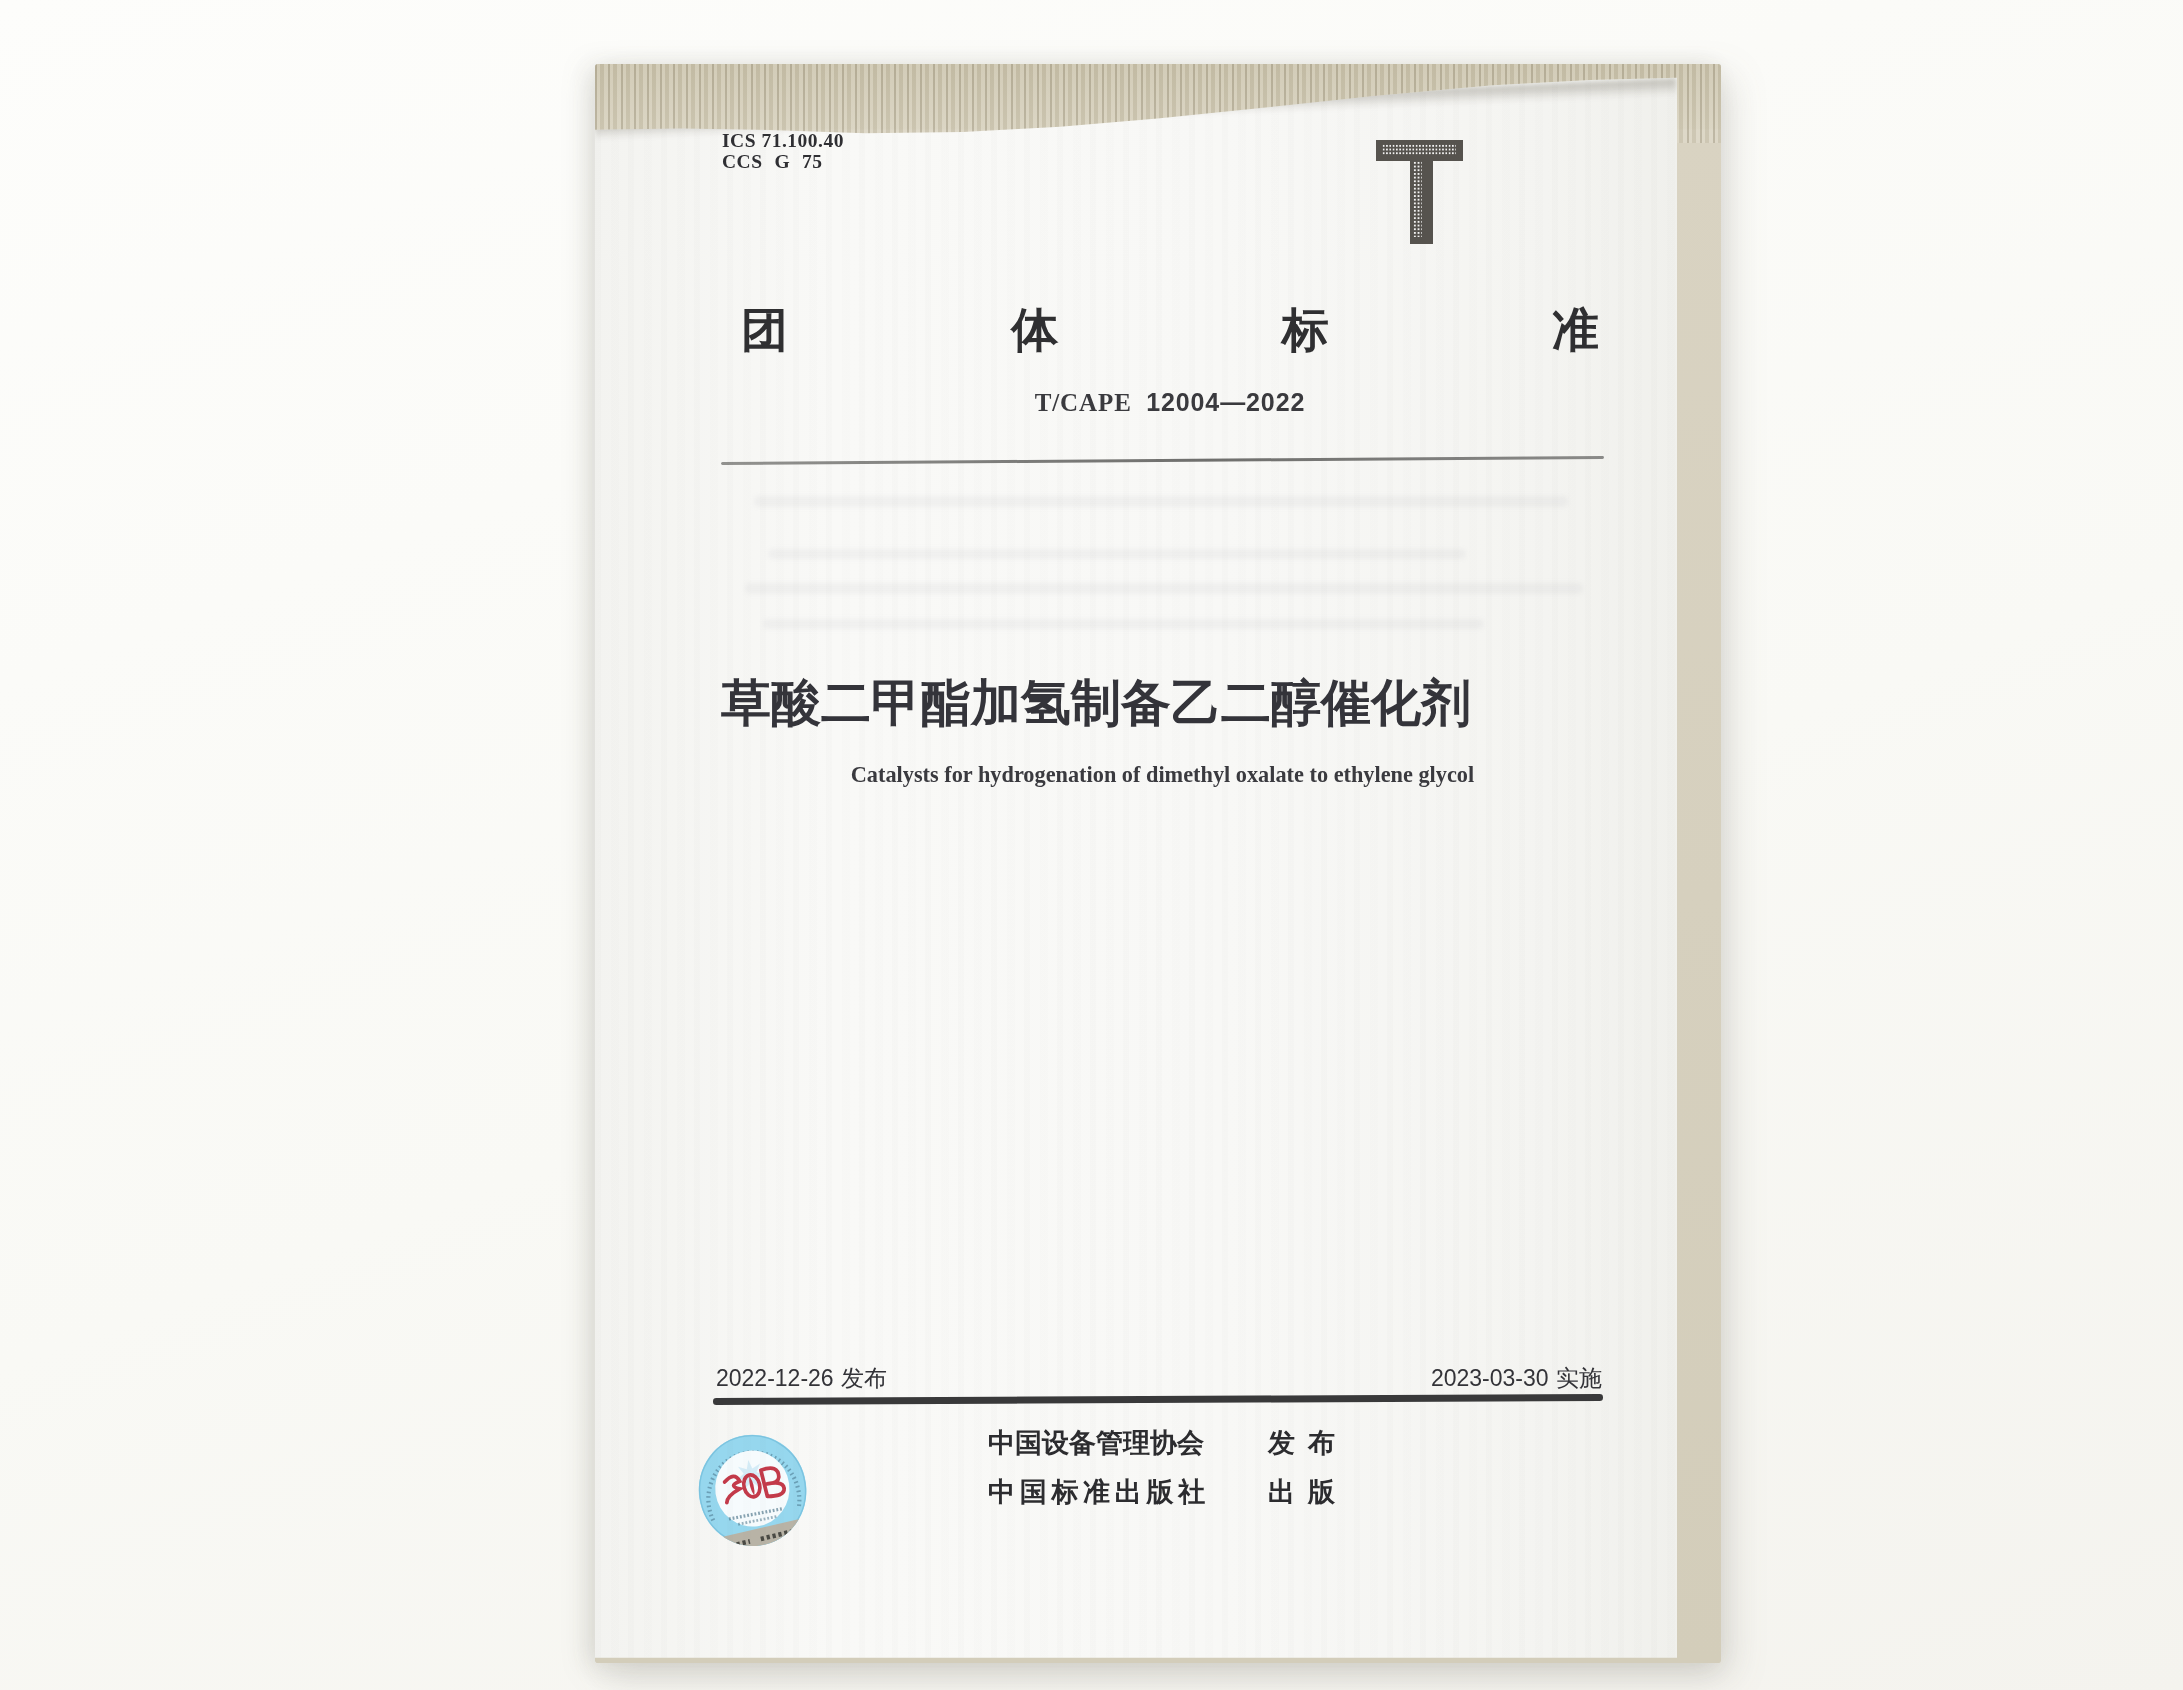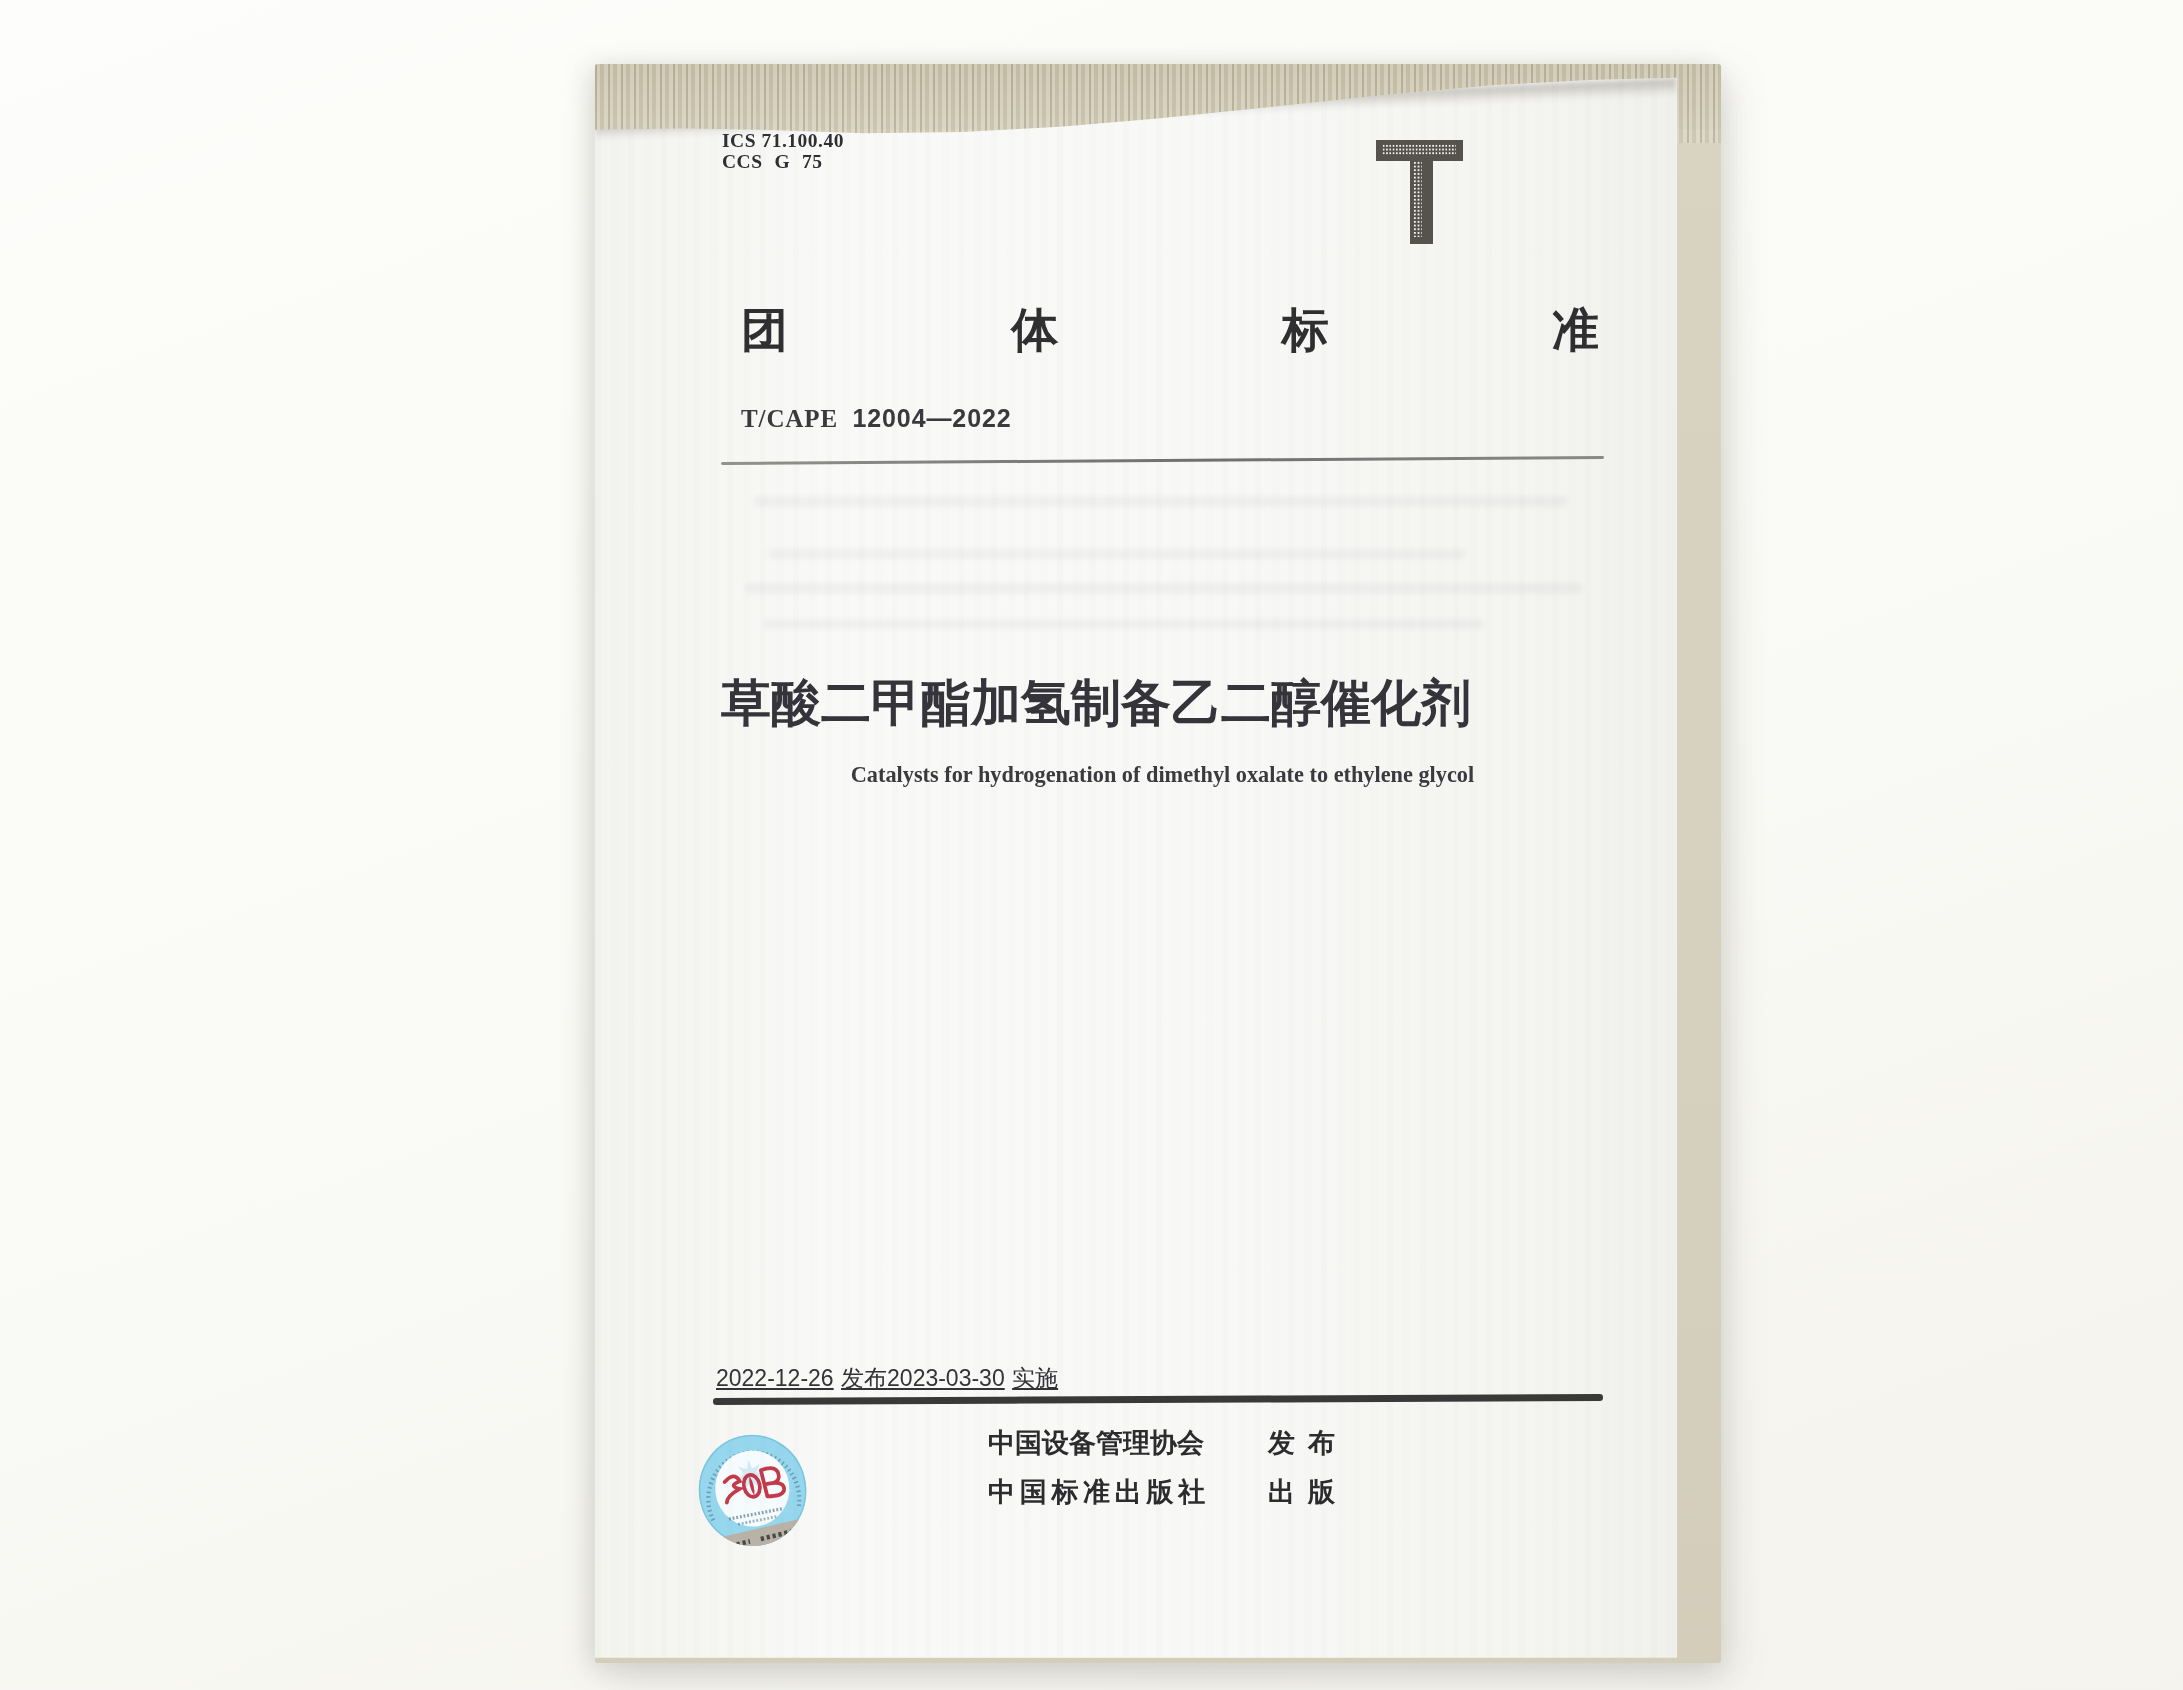--- a/index.html
+++ b/index.html
@@ -67,21 +67,21 @@
     content: ""; position: absolute; left: 2.8px; top: 0; width: 9.3px; bottom: 7.4px;
     background-image: radial-gradient(circle, rgba(255,255,255,.92) 0.7px, rgba(255,255,255,0) 1px);
     background-size: 3.7px 3.7px;
   }
   .std-type {
     position: absolute; left: 146px; top: 237px; width: 858px; height: 51px;
     display: flex; justify-content: space-between; align-items: flex-start;
     font-size: 47px; line-height: 1.05; font-weight: 600; color: #2f2f31;
   }
   .std-code {
-    position: absolute; left: 146px; top: 336px; width: 858px; text-align: left;
+    position: absolute; left: 146px; top: 320px; width: 858px; text-align: center;
     font-size: 25px; color: #3a3a3e; letter-spacing: 0.9px;
   }
   .std-code .code-prefix { font-family: "Liberation Serif", "DejaVu Serif", serif; font-weight: 700; }
   .std-code .code-number { font-weight: 600; margin-left: 6.5px; }
   .rule-thin {
     position: absolute; left: 126px; top: 391px; width: 883px; height: 3.3px;
     background: linear-gradient(90deg, #92928f, #6f6f6d 55%, #8a8a88);
     border-radius: 1.9px; transform: rotate(-.4deg);
   }
   .ghost {
@@ -97,22 +97,22 @@
     font-family: "Liberation Serif", "DejaVu Serif", serif;
     font-size: 50px; font-weight: 700; color: #34343a; letter-spacing: 0;
   }
   .title-en {
     position: absolute; left: 126px; top: 694px; width: 883px; text-align: center;
     font-family: "Liberation Serif", "DejaVu Serif", serif;
     font-size: 22.3px; font-weight: 700; color: #3a3a3f;
   }
   .dates {
     position: absolute; left: 121px; top: 1295px; width: 886px;
-    display: flex; justify-content: flex-start;
-    font-size: 23px; font-weight: 500; color: #333338; text-decoration: underline;
+    display: flex; justify-content: space-between;
+    font-size: 23px; font-weight: 500; color: #333338;
   }
   .dates .date-label { margin-left: 7.4px; }
   .rule-thick {
     position: absolute; left: 118px; top: 1328px; width: 890px; height: 6.5px;
     background: #39393a; border-radius: 3.3px; transform: rotate(-.25deg);
   }
   .pubs { position: absolute; left: 393px; top: 1362px; width: 347px; color: #2c2c2f; }
   .pub-row {
     display: flex; justify-content: space-between; align-items: baseline;
     font-size: 27px; font-weight: 700; line-height: 1;

